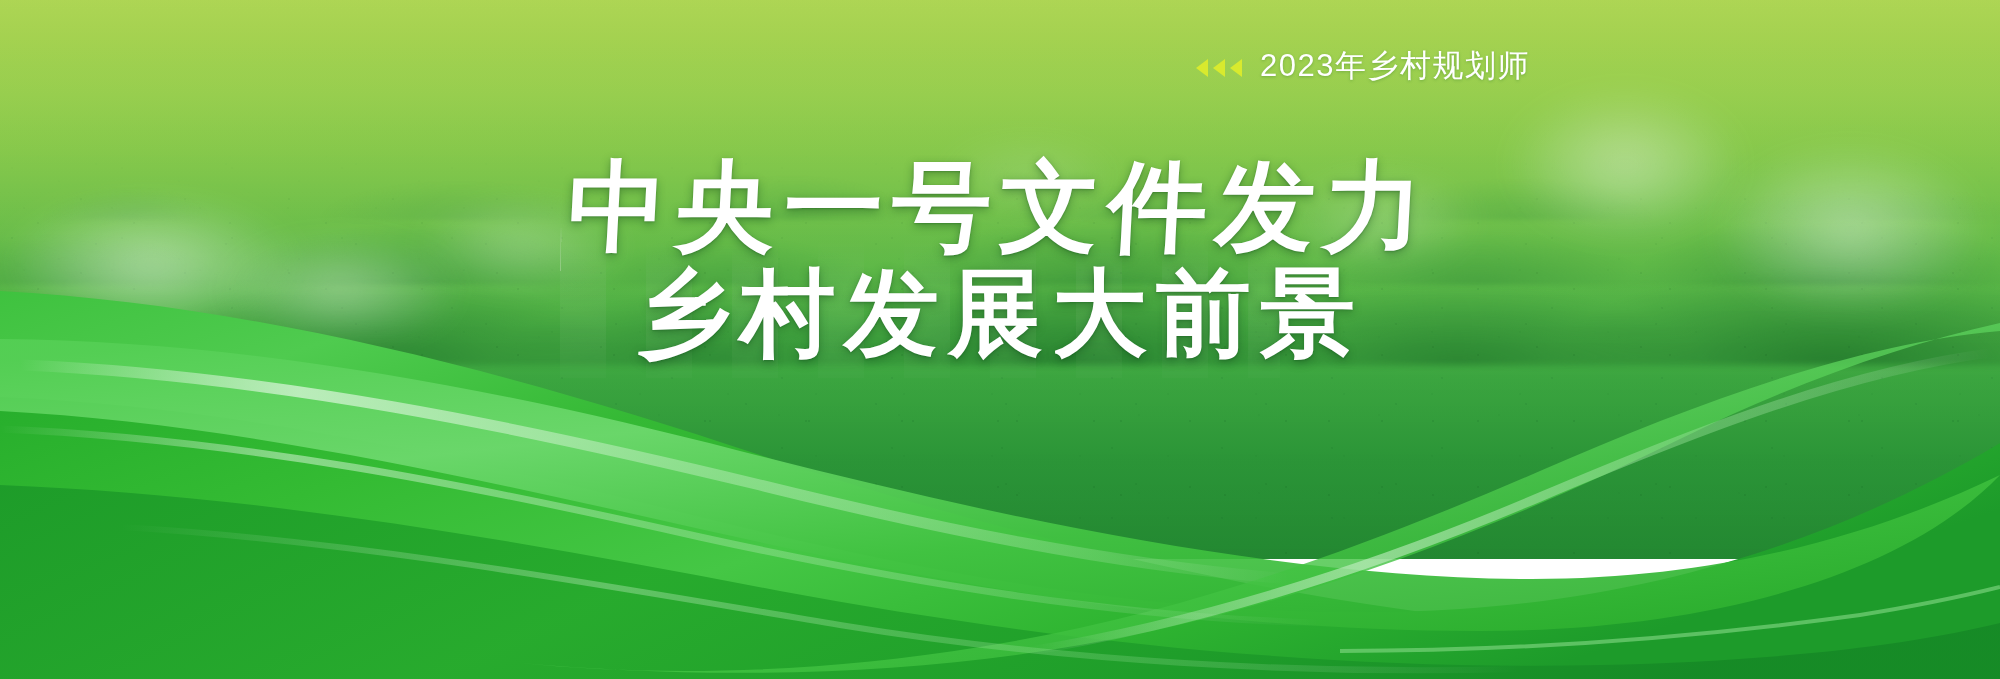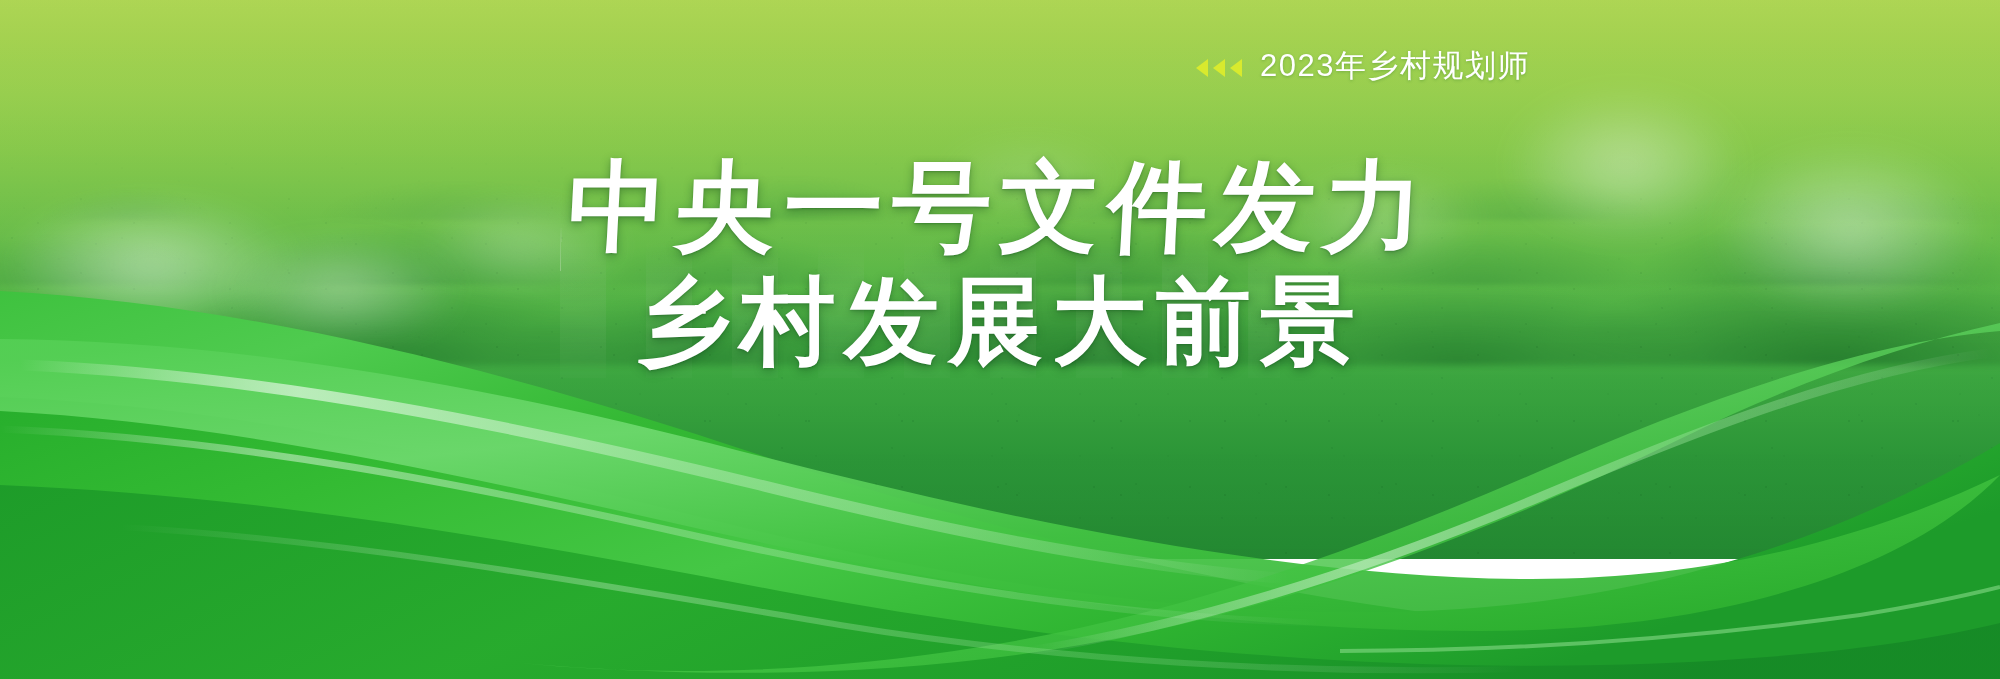--- a/index.html
+++ b/index.html
@@ -220,21 +220,21 @@
     text-shadow:
       0 3px 10px rgba(14,72,24,.40),
       0 1px 2px rgba(14,72,24,.30);
   }
   .title-line-1 {
     font-size: 99px;
     transform: skewX(-3deg);
   }
   .title-line-2 {
     font-size: 95px;
-    margin-top: 8px;
+    margin-top: 0;
   }
 
   
   .waves {
     position: absolute;
     left: 0;
     bottom: 0;
     width: 2000px;
     height: 400px;
     z-index: 8;

